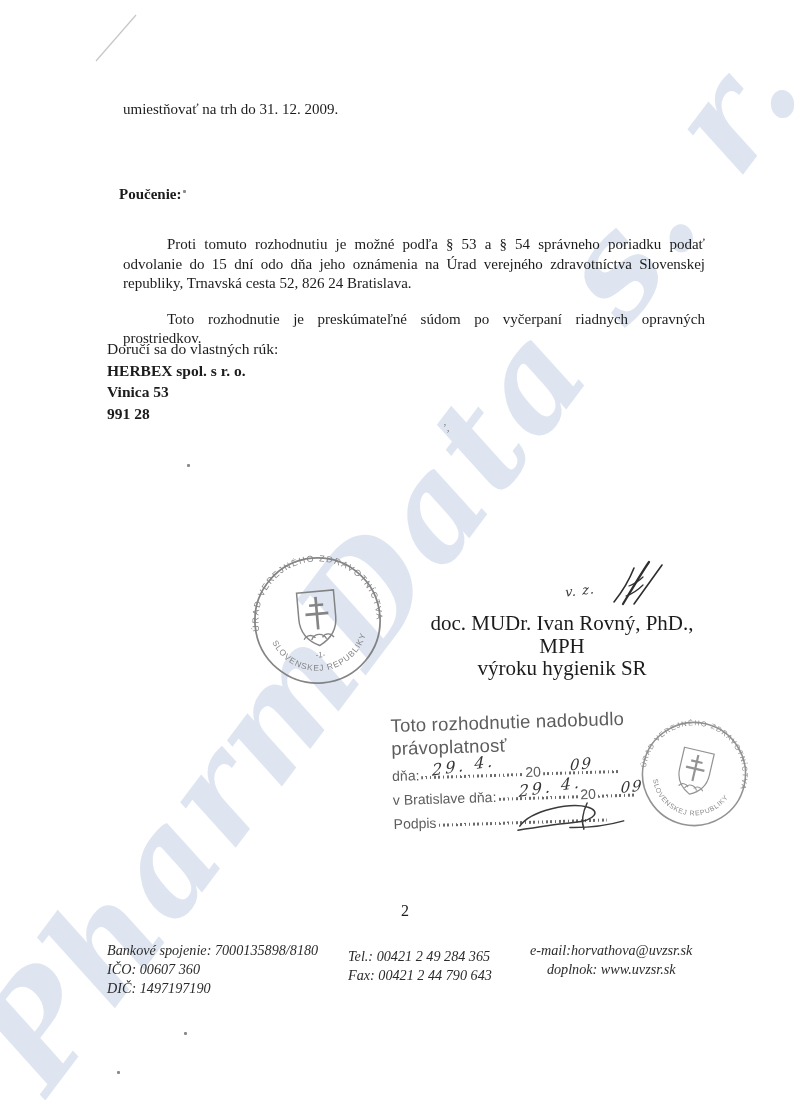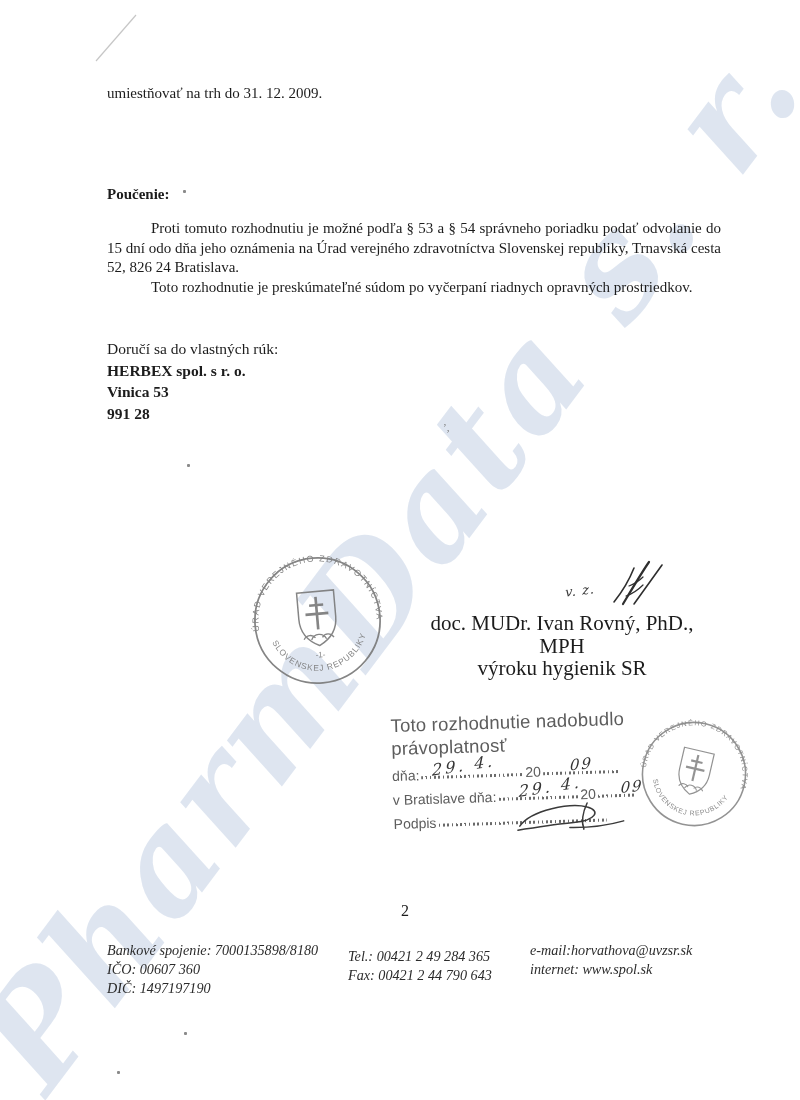--- a/index.html
+++ b/index.html
@@ -15,21 +15,21 @@
     font-family:"DejaVu Serif",serif;font-style:italic;font-weight:bold;
     font-size:138px;letter-spacing:4px;color:#c9d5e7;opacity:0.6;
     z-index:0;pointer-events:none;
   }
   .content{position:absolute;inset:0;z-index:1;}
   
   .textblock{
     position:absolute;left:107px;width:614px;
     font-size:15px;line-height:19.5px;text-align:justify;
   }
-  .textblock p{margin:0;}
+  .textblock p{margin:16px;}
   .ind{text-indent:44px;}
   .heading{font-weight:bold;text-align:left;}
   
   .address{position:absolute;left:107px;top:338px;font-size:15.5px;line-height:21.5px;}
   .address .b{font-weight:bold;}
   
   .sig-name{
     position:absolute;left:412px;top:612px;width:300px;text-align:center;
     font-size:21px;line-height:22.5px;
   }
@@ -61,21 +61,21 @@
     transform:rotate(-7deg) skewX(-10deg);color:#343434;
   }
   .hw-year{
     position:absolute;font-size:15px;letter-spacing:2px;
     transform:rotate(-5deg) skewX(-10deg);color:#343434;
   }
   
   .pagenum{position:absolute;left:0;top:902px;width:810px;text-align:center;font-size:16px;}
   .fcol{position:absolute;top:941px;font-style:italic;font-size:14.2px;line-height:18.8px;color:#2b2b2b;}
   .fcol div{white-space:nowrap;}
-  .fc1{left:107px;} .fc2{left:348px;margin-top:6px;} .fc3{left:530px;}
+  .fc1{left:107px;} .fc2{left:348px;margin-top:6px;} .fc3{left:530px;text-align:center;}
   
   .artifact{position:absolute;pointer-events:none;}
   .dotmark{width:3px;height:3px;background:#8a8a8a;border-radius:1px;}
   .sig-svg{position:absolute;left:596px;top:556px;width:78px;height:56px;}
   .flourish{position:absolute;left:118px;top:-14px;width:120px;height:42px;}
 </style>
 </head>
 <body>
 
 <div class="page">
@@ -85,21 +85,21 @@
   <div class="content">
 
     <svg class="artifact" style="left:90px;top:10px;" width="52" height="56">
       <line x1="46" y1="5" x2="6" y2="51" stroke="#c6c6c6" stroke-width="1.2"></line>
     </svg>
 
     <div class="textblock" style="top:84px;">
       <p>umiestňovať na trh do 31. 12. 2009.</p>
     </div>
 
-    <div class="textblock heading" style="top:185px;">Poučenie:</div>
+    <div class="textblock heading" style="top:185px;margin-left:12px;">Poučenie:</div>
 
     <div class="textblock" style="top:219px;">
       <p class="ind">Proti tomuto rozhodnutiu je možné podľa § 53 a § 54 správneho poriadku podať odvolanie do 15 dní odo dňa jeho oznámenia na Úrad verejného zdravotníctva Slovenskej republiky, Trnavská cesta 52, 826 24 Bratislava.</p>
       <p class="ind">Toto rozhodnutie je preskúmateľné súdom po vyčerpaní riadnych opravných prostriedkov.</p>
     </div>
 
     <div class="address">
       <div>Doručí sa do vlastných rúk:</div>
       <div class="b">HERBEX spol. s r. o.</div>
       <div class="b">Vinica 53</div>
@@ -206,17 +206,17 @@
       <div>Bankové spojenie: 7000135898/8180</div>
       <div>IČO: 00607 360</div>
       <div>DIČ: 1497197190</div>
     </div>
     <div class="fcol fc2">
       <div>Tel.: 00421 2 49 284 365</div>
       <div>Fax: 00421 2 44 790 643</div>
     </div>
     <div class="fcol fc3">
       <div>e-mail:horvathova@uvzsr.sk</div>
-      <div>internet: www.spol.sk</div>
+      <div>doplnok: www.uvzsr.sk</div>
     </div>
 
   </div>
 </div>
 
 </body></html>

